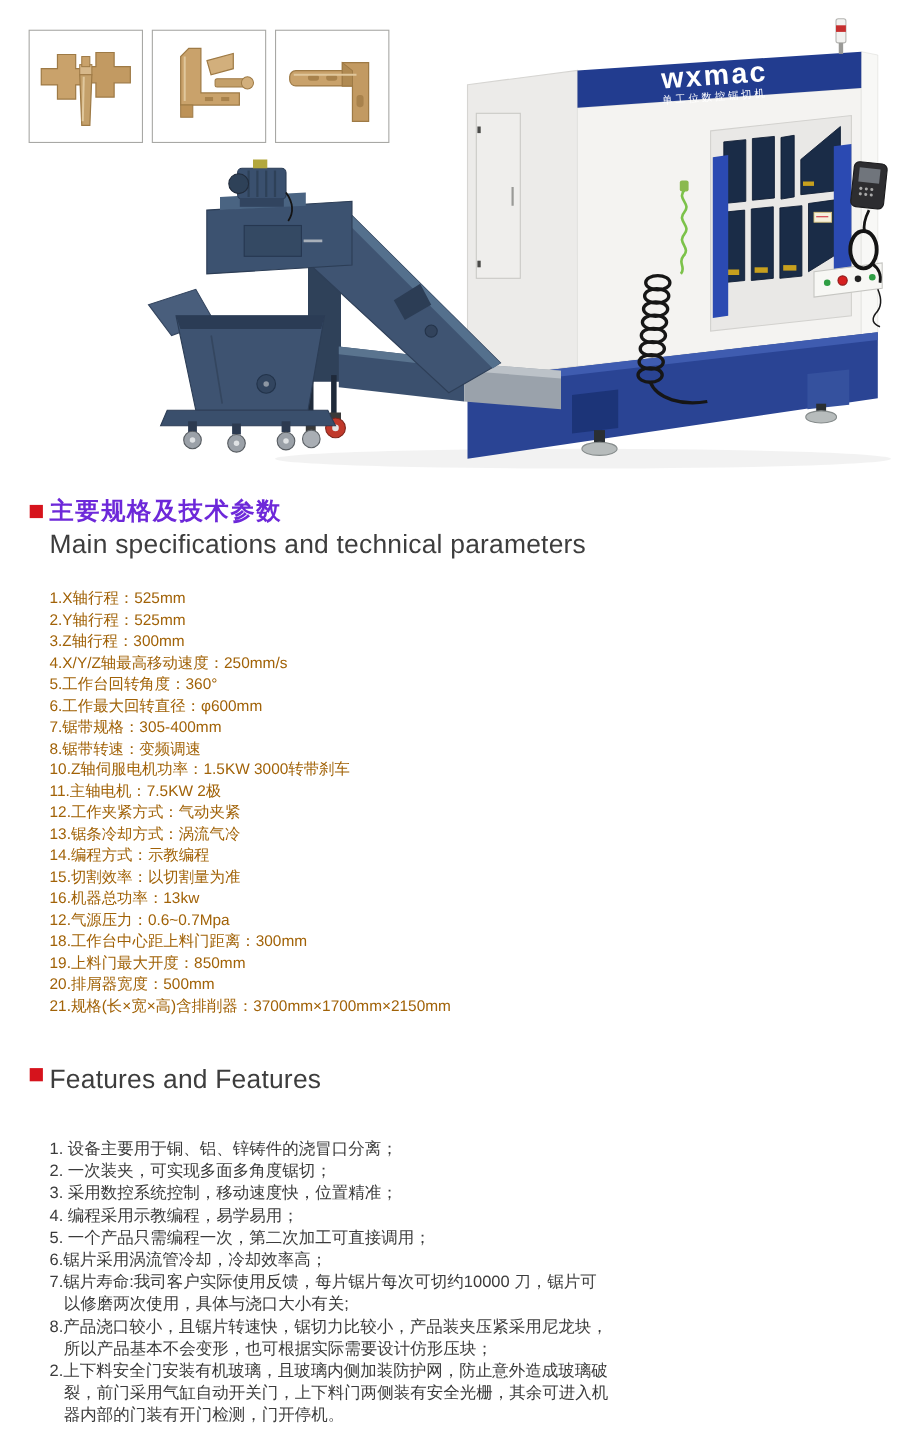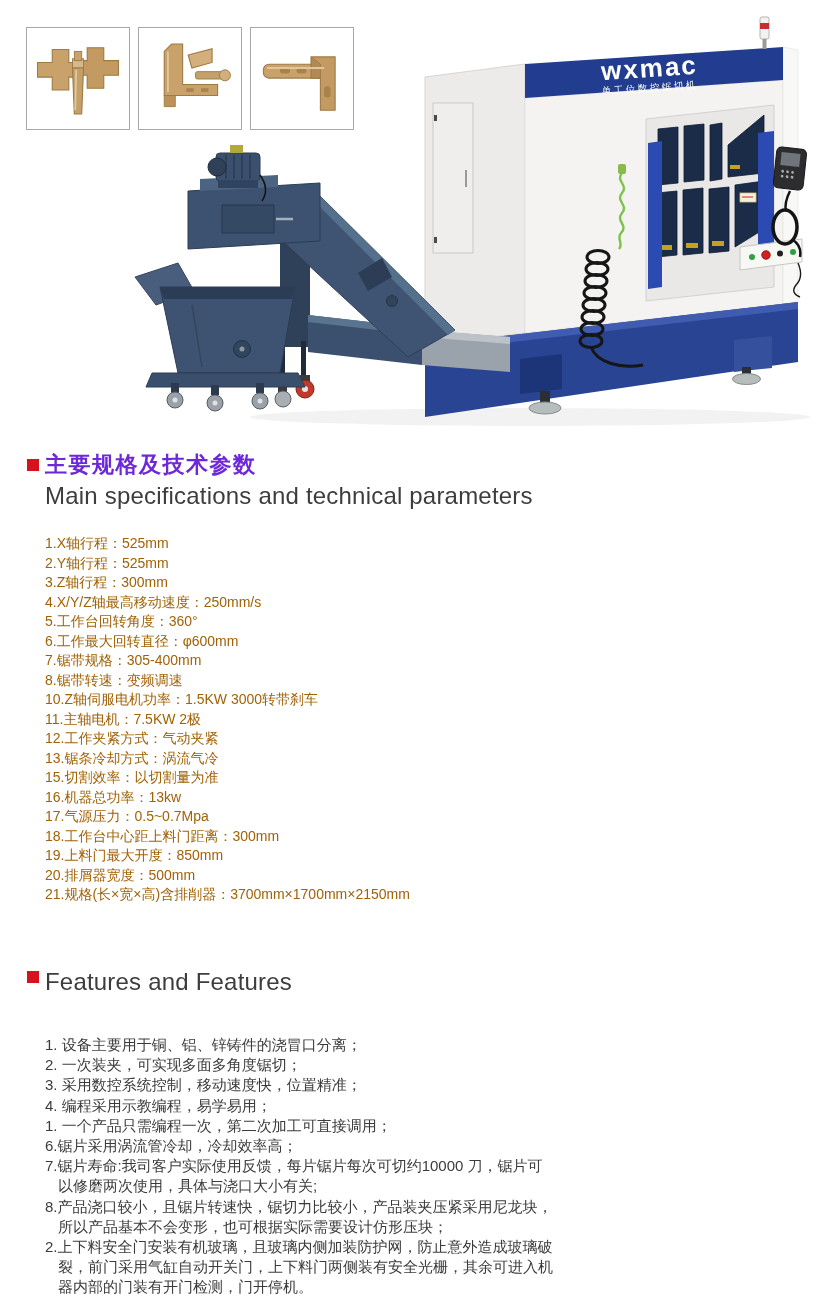--- a/index.html
+++ b/index.html
@@ -238,39 +238,40 @@
     <li>3.Z轴行程：300mm</li>
     <li>4.X/Y/Z轴最高移动速度：250mm/s</li>
     <li>5.工作台回转角度：360°</li>
     <li>6.工作最大回转直径：φ600mm</li>
     <li>7.锯带规格：305-400mm</li>
     <li>8.锯带转速：变频调速</li>
     <li>10.Z轴伺服电机功率：1.5KW  3000转带刹车</li>
     <li>11.主轴电机：7.5KW 2极</li>
     <li>12.工作夹紧方式：气动夹紧</li>
     <li>13.锯条冷却方式：涡流气冷</li>
+    <li>14.编程方式：示教编程</li>
     <li>15.切割效率：以切割量为准</li>
     <li>16.机器总功率：13kw</li>
-    <li>17.气源压力：0.5~0.7Mpa</li>
+    <li>12.气源压力：0.6~0.7Mpa</li>
     <li>18.工作台中心距上料门距离：300mm</li>
     <li>19.上料门最大开度：850mm</li>
     <li>20.排屑器宽度：500mm</li>
     <li>21.规格(长×宽×高)含排削器：3700mm×1700mm×2150mm</li>
   </ul>
 
   <div class="sec-head" style="left:27px; top:964px;">
     <span class="sec-bullet" style="background:#d6131c;"></span>
     <div class="sec-title-en">Features and Features</div>
   </div>
 
   <ul class="plainlist feature-list">
     <li>1. 设备主要用于铜、铝、锌铸件的浇冒口分离；</li>
     <li>2. 一次装夹，可实现多面多角度锯切；</li>
     <li>3. 采用数控系统控制，移动速度快，位置精准；</li>
     <li>4. 编程采用示教编程，易学易用；</li>
-    <li>1. 一个产品只需编程一次，第二次加工可直接调用；</li>
+    <li>5. 一个产品只需编程一次，第二次加工可直接调用；</li>
     <li>6.锯片采用涡流管冷却，冷却效率高；</li>
     <li>7.锯片寿命:我司客户实际使用反馈，每片锯片每次可切约10000 刀，锯片可以修磨两次使用，具体与浇口大小有关;</li>
     <li>8.产品浇口较小，且锯片转速快，锯切力比较小，产品装夹压紧采用尼龙块，所以产品基本不会变形，也可根据实际需要设计仿形压块；</li>
     <li>2.上下料安全门安装有机玻璃，且玻璃内侧加装防护网，防止意外造成玻璃破裂，前门采用气缸自动开关门，上下料门两侧装有安全光栅，其余可进入机器内部的门装有开门检测，门开停机。</li>
   </ul>
 
 </div>
 
 </body></html>

